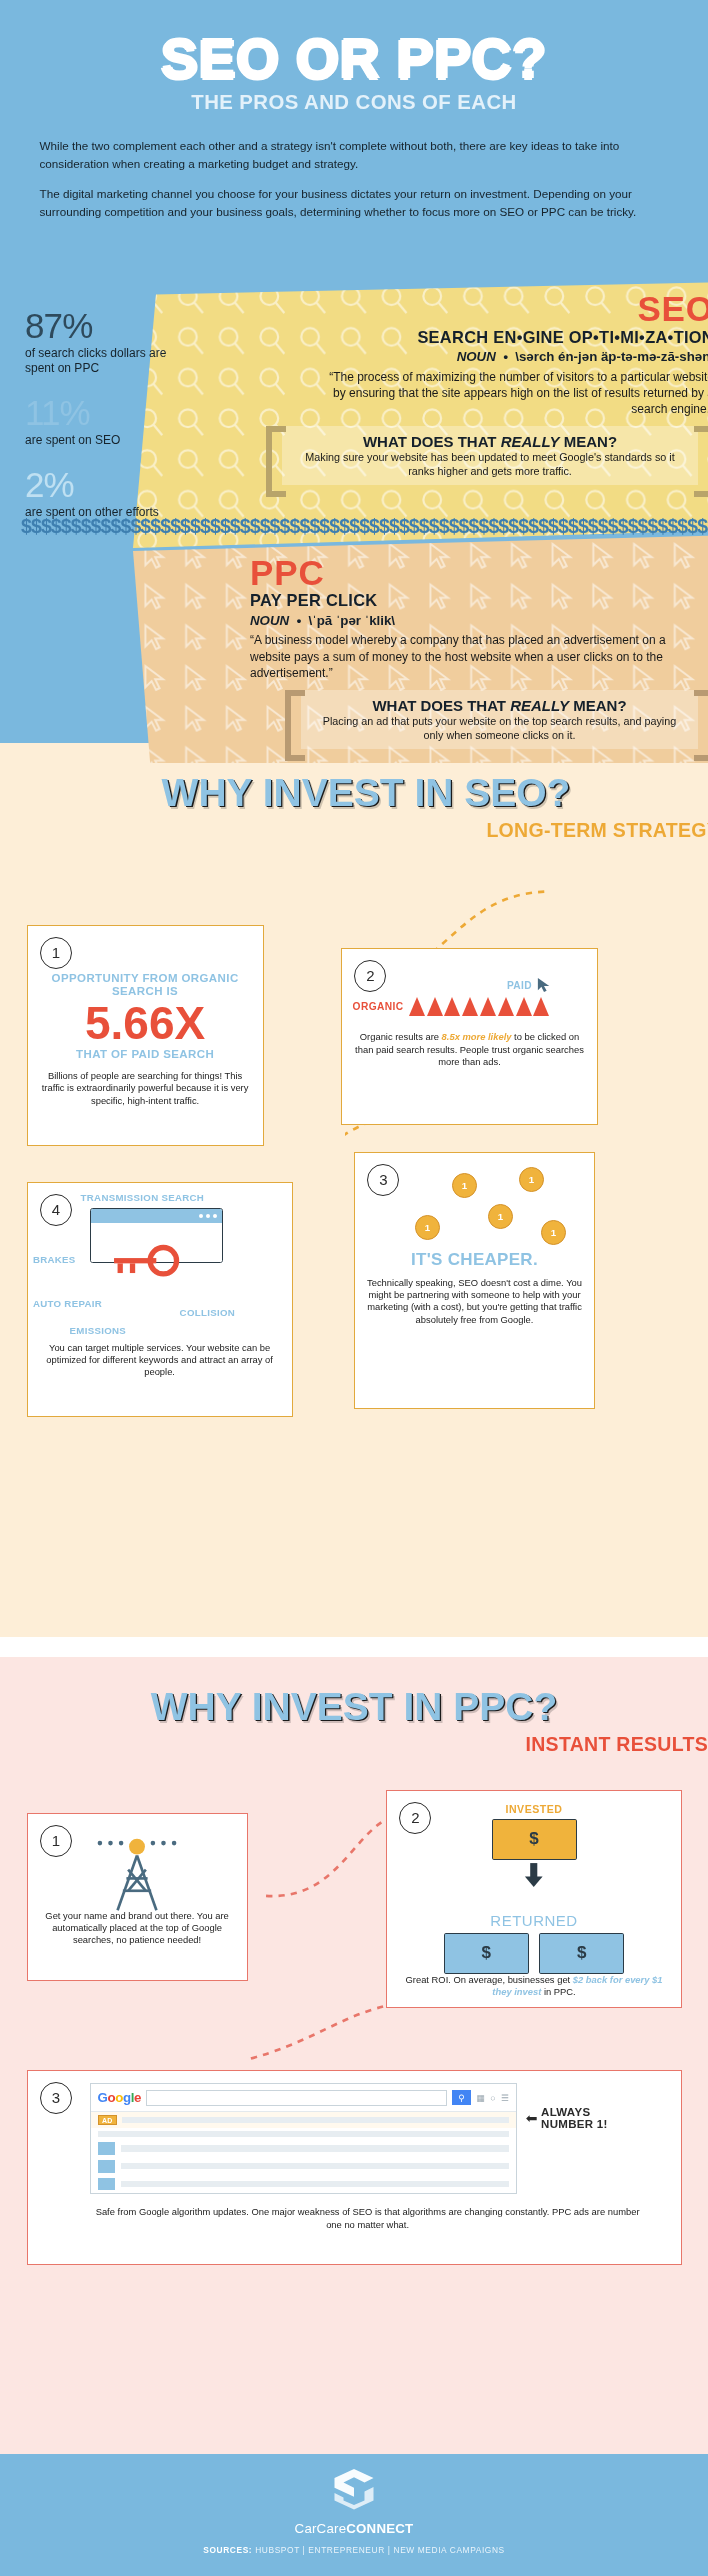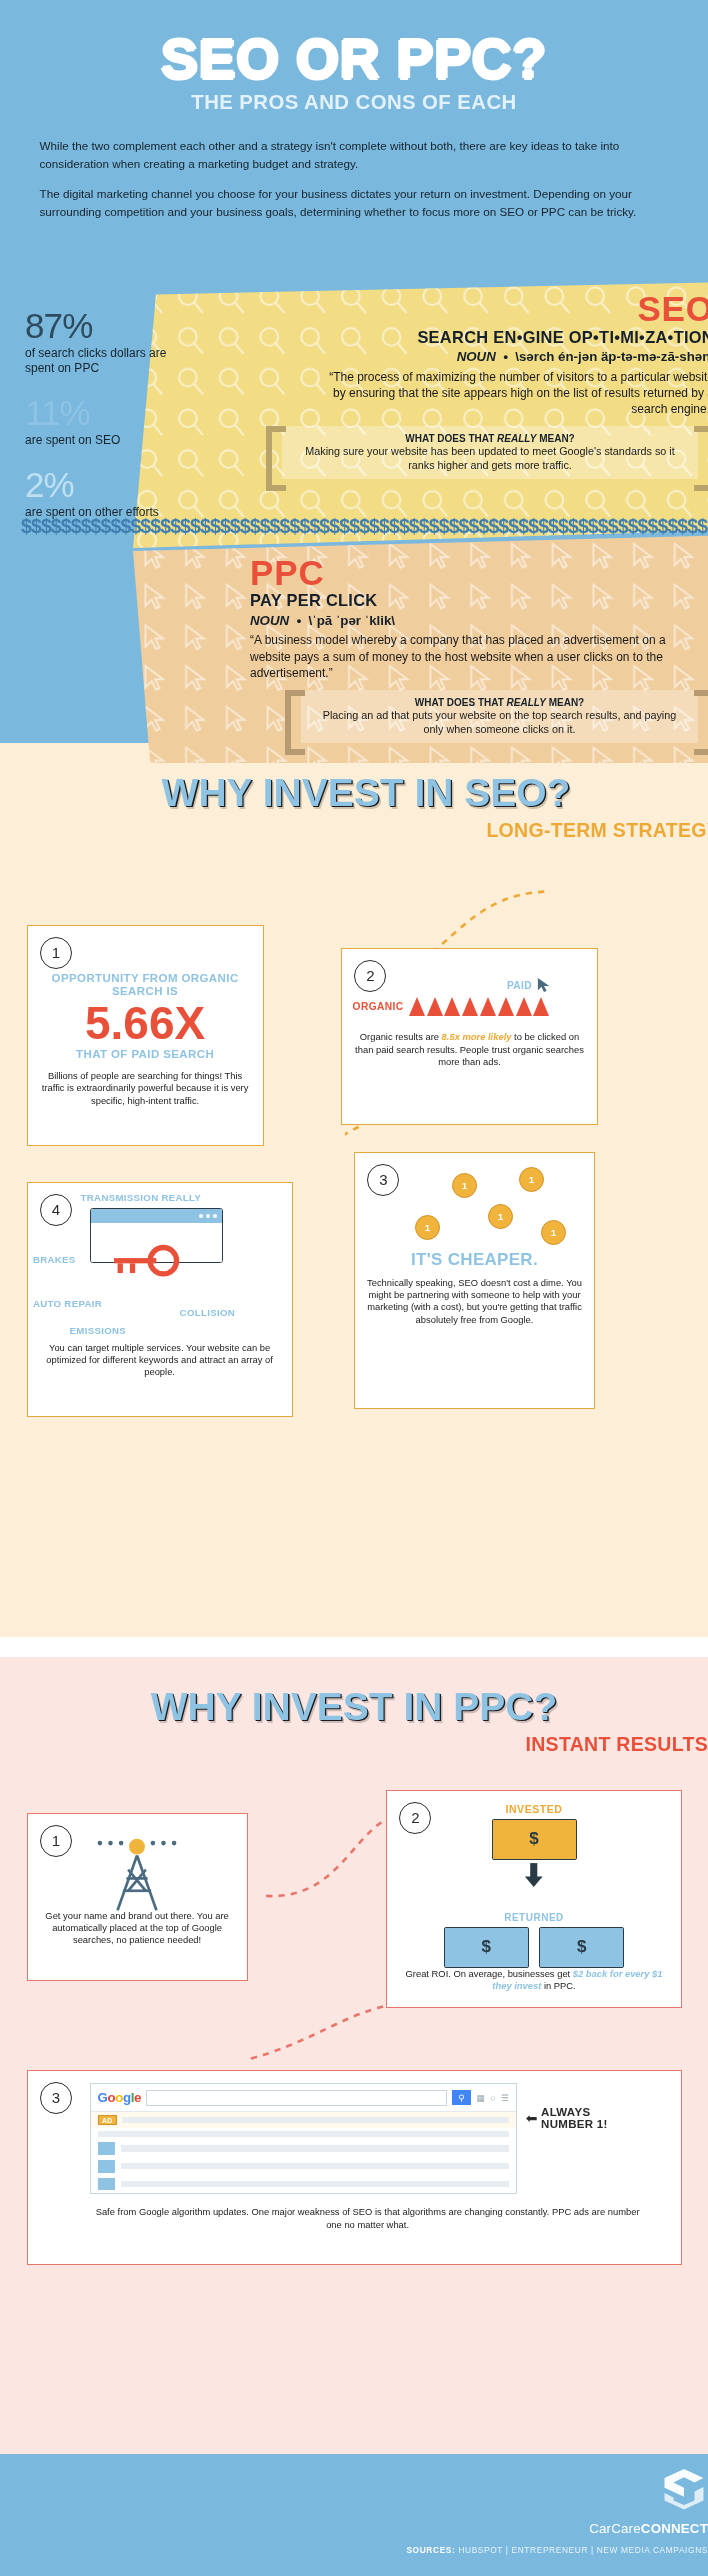--- a/index.html
+++ b/index.html
@@ -64,21 +64,21 @@
   .def-noun{font-size:13.3px;font-style:italic;font-weight:bold;color:#15202b;margin:2.7px 0 4.4px 0;}
   .def-noun .phon{font-style:normal;font-weight:bold;}
   .def-quote{font-size:12px;line-height:1.35;color:#1a1a1a;font-weight:500;}
   .really-wrap{position:relative;margin-top:12.4px;padding:7px 32px 7px 32px;}
   .really-bg{position:absolute;left:16px;right:16px;top:0;bottom:0;background:rgba(255,255,255,.30);}
   .bracket{position:absolute;top:0;width:14px;height:100%;}
   .bracket.l{left:0;border-left:6.2px solid #b8a46a;border-top:6.2px solid #b8a46a;border-bottom:6.2px solid #b8a46a;}
   .bracket.r{right:0;border-right:6.2px solid #b8a46a;border-top:6.2px solid #b8a46a;border-bottom:6.2px solid #b8a46a;}
   .panel-ppc .bracket.l{border-color:#b89a72;}
   .panel-ppc .bracket.r{border-color:#b89a72;}
-  .really-title{font-size:10px;font-weight:bold;color:#15202b;position:relative;}
+  .really-title{font-size:15px;font-weight:bold;color:#15202b;position:relative;}
   .really-title i{font-style:italic;}
   .really-text{font-size:10.8px;line-height:1.3;color:#1a1a1a;position:relative;font-weight:500;}
 
   
   .sec-seo{position:absolute;top:743px;left:0;width:708px;height:894px;background:#fdeed7;padding-left:12px;}
   .sec-ppc{position:absolute;top:1657px;left:0;width:708px;height:797px;background:#fce6e2;}
   .sec-title{
     text-align:center;font-size:39px;font-weight:bold;color:#8fc3e3;letter-spacing:0px;line-height:1;
     margin:0;padding-top:30px;
     text-shadow:1.3px 1.3px 0 #1b1b1b, 2.7px 2.7px 0 rgba(0,0,0,.18);
@@ -119,36 +119,36 @@
   .dot{width:4.4px;height:4.4px;border-radius:50%;background:#fff;}
   .browser-body{height:39px;background:#fff;position:relative;}
   .kw{font-size:9.7px;font-weight:bold;color:#8fc3e3;letter-spacing:0.3px;position:absolute;}
 
   
   .tower{position:relative;width:106px;height:76px;margin:0 auto;}
   .money{width:83px;height:39px;border:1.8px solid #2b3b46;background:#f0b33c;display:flex;align-items:center;justify-content:center;
     font-size:17px;font-weight:bold;color:#2b3b46;border-radius:1.8px;}
   .money.blue{background:#8fc3e3;}
   .inv-lbl{font-size:10.6px;font-weight:bold;color:#eda936;letter-spacing:0.5px;}
-  .ret-lbl{font-size:10px;font-weight:bold;color:#8fc3e3;letter-spacing:0.5px;margin-top:24px;}
+  .ret-lbl{font-size:15px;font-weight:normal;color:#8fc3e3;letter-spacing:0.5px;margin-top:24px;}
 
   .serp{border:0.9px solid #c9d4db;background:#fff;width:531px;margin:0 auto;}
   .serp-top{display:flex;align-items:center;gap:5.3px;padding:5.3px 7px;border-bottom:0.9px solid #e3e9ed;}
   .goog{font-size:13.3px;font-weight:bold;letter-spacing:-0.4px;}
   .goog .b1{color:#4285f4;}.goog .r{color:#ea4335;}.goog .y{color:#fbbc05;}.goog .b2{color:#4285f4;}.goog .g{color:#34a853;}.goog .r2{color:#ea4335;}
   .serp-input{flex:1;height:14px;border:0.9px solid #c9d4db;background:#fff;}
   .serp-btn{width:19.5px;height:15px;background:#4285f4;display:flex;align-items:center;justify-content:center;color:#fff;font-size:8.9px;}
   .serp-row{display:flex;align-items:center;gap:5.3px;padding:2.7px 7px;}
   .ad-tag{background:#f0b33c;border:0.9px solid #d4922a;font-size:7px;font-weight:bold;color:#fff;padding:0.9px 3.5px;}
   .bar{height:6.2px;background:#e7edf1;flex:1;}
   .bar.blue{background:#8fc3e3;width:17.7px;flex:none;height:12.4px;}
   .always{font-size:11.5px;font-weight:bold;color:#2b2b2b;letter-spacing:0.3px;}
 
   
-  .footer{position:absolute;top:2454px;left:0;width:708px;height:122px;background:#7ab8de;text-align:right;}
+  .footer{position:absolute;top:2454px;left:0;width:708px;height:122px;background:#7ab8de;text-align:center;}
   .logo-mark{margin:12.4px auto 3.5px auto;width:48px;height:48px;}
   .logo-text{font-size:13.3px;color:#fff;letter-spacing:0.2px;}
   .logo-text b{font-weight:bold;}
   .sources{font-size:8.4px;color:#eaf4fb;letter-spacing:0.6px;margin-top:8.9px;}
   .sources b{font-weight:bold;color:#fff;}
 </style>
 </head>
 <body>
 
 <div class="page">
@@ -313,21 +313,21 @@
       </div>
       <div class="card-body" style="padding-top:0;">
         <div class="cheap-title">IT'S CHEAPER.</div>
         <div class="small-note" style="margin-top:7px;">Technically speaking, SEO doesn't cost a dime. You might be partnering with someone to help with your marketing (with a cost), but you're getting that traffic absolutely free from Google.</div>
       </div>
     </div>
 
     <div class="card" style="left:26.6px;top:439px;width:266px;height:235px;">
       <div class="badge">4</div>
       <div style="position:relative;height:159px;">
-        <div class="kw" style="left:53px;top:8.9px;">TRANSMISSION REALLY</div>
+        <div class="kw" style="left:53px;top:8.9px;">TRANSMISSION SEARCH</div>
         <div class="kw" style="left:5.3px;top:71px;">BRAKES</div>
         <div class="kw" style="left:5.3px;top:115px;">AUTO REPAIR</div>
         <div class="kw" style="left:42px;top:142px;">EMISSIONS</div>
         <div class="kw" style="left:152px;top:124px;">COLLISION</div>
         <div style="position:absolute;left:62px;top:25px;">
           <div class="browser">
             <div class="browser-bar">
               <i class="dot"></i>
                 <i class="dot"></i>
                 <i class="dot"></i>

